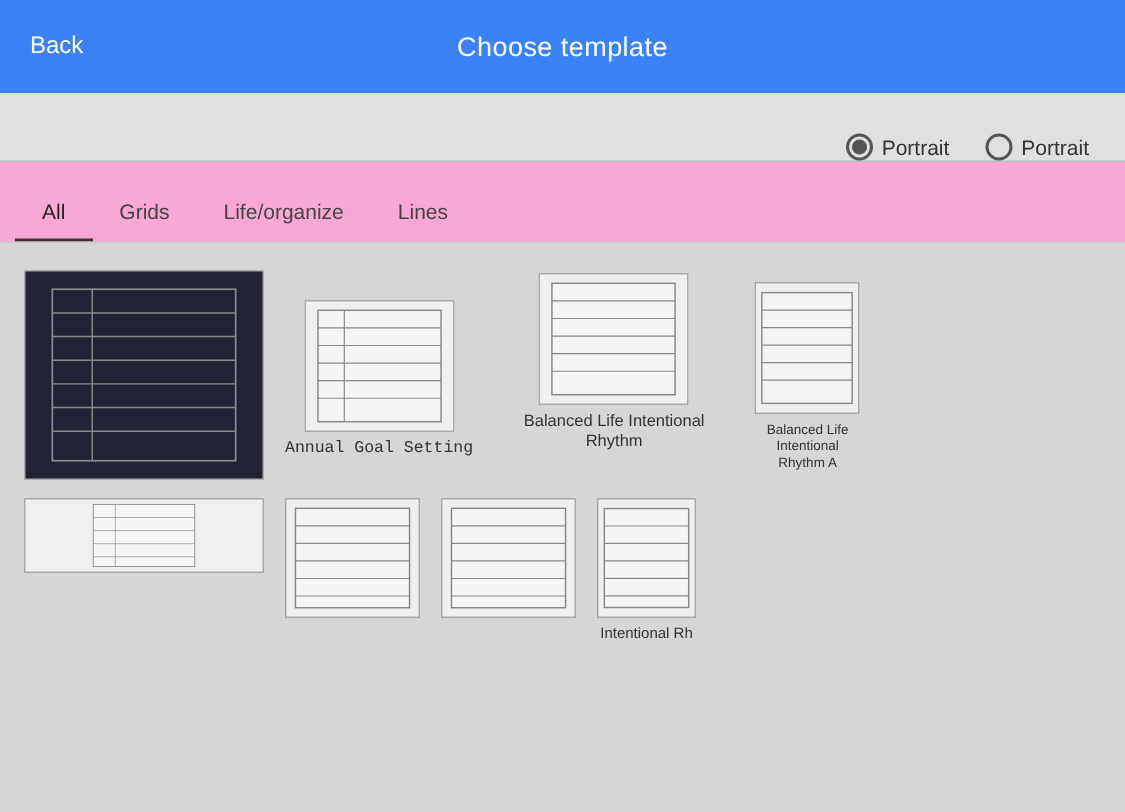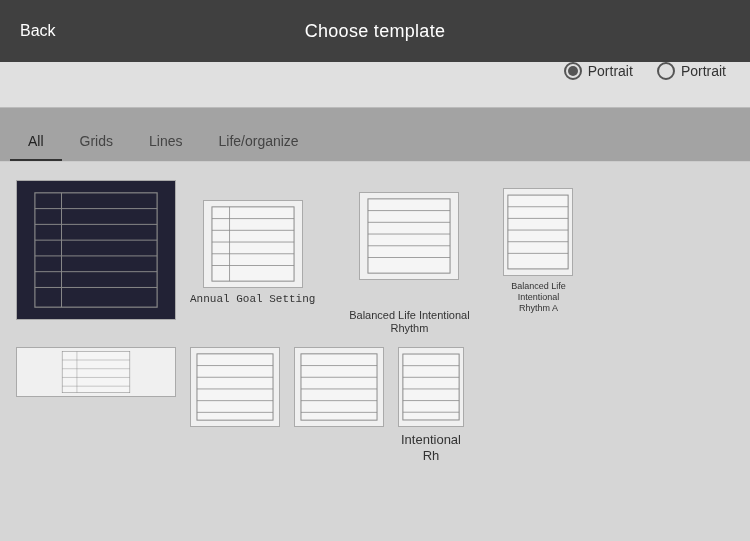--- a/index.html
+++ b/index.html
@@ -7,21 +7,21 @@
       width: 750px;
       height: 541px;
       background: #c8c8c8;
       font-family: -apple-system, 'Helvetica Neue', Arial, sans-serif;
       overflow: hidden;
       position: relative;
     }
 
     
     .header {
-      background: #404040;
+      background: #3b82f6;
       height: 62px;
       display: flex;
       align-items: center;
       justify-content: center;
       position: relative;
       padding: 0 20px;
     }
     .header-title {
       color: #fff;
       font-size: 18px;
@@ -37,21 +37,21 @@
       border: none;
       cursor: pointer;
       font-weight: 400;
     }
 
     
     .orientation-row {
       background: #e0e0e0;
       height: 46px;
       display: flex;
-      align-items: flex-start;
+      align-items: flex-end;
       justify-content: flex-end;
       padding: 0 24px;
       gap: 24px;
       border-bottom: 1px solid #bbb;
     }
     .radio-option {
       display: flex;
       align-items: center;
       gap: 6px;
       font-size: 14px;
@@ -73,21 +73,21 @@
     .radio-circle.selected::after {
       content: '';
       width: 10px;
       height: 10px;
       border-radius: 50%;
       background: #555;
     }
 
     
     .tabs-row {
-      background: #a3a3a3;
+      background: #f9a8d4;
       height: 54px;
       display: flex;
       align-items: flex-end;
       padding: 0 10px;
       border-bottom: 1px solid #ccc;
       overflow: hidden;
     }
     .tab {
       padding: 10px 18px;
       font-size: 14px;
@@ -189,22 +189,22 @@
   </label>
   <label class="radio-option">
     <div class="radio-circle"></div>
     <span>Portrait</span>
   </label>
 </div>
 
 <div class="tabs-row">
   <div class="tab active">All</div>
   <div class="tab">Grids</div>
+  <div class="tab">Life/organize</div>
   <div class="tab">Lines</div>
-  <div class="tab">Life/organize</div>
 </div>
 
 <div class="grid-area">
 
   <div class="template-row">
 
     <div class="template-item">
       <div class="template-thumb thumb-lg thumb-dark">
         <svg class="grid-thumb" viewBox="0 0 160 140" xmlns="http://www.w3.org/2000/svg">
 
@@ -230,21 +230,21 @@
           <line x1="8" y1="18" x2="92" y2="18" stroke="#888" stroke-width="0.8"></line>
           <line x1="8" y1="30" x2="92" y2="30" stroke="#888" stroke-width="0.8"></line>
           <line x1="8" y1="42" x2="92" y2="42" stroke="#888" stroke-width="0.8"></line>
           <line x1="8" y1="54" x2="92" y2="54" stroke="#888" stroke-width="0.8"></line>
           <line x1="8" y1="66" x2="92" y2="66" stroke="#888" stroke-width="0.8"></line>
         </svg>
       </div>
       <span class="template-label">Annual Goal Setting</span>
     </div>
 
-    <div class="template-item" style="margin-top:12px;gap:24px;">
+    <div class="template-item" style="margin-top:2px;">
       <div class="template-thumb thumb-md">
         <svg class="grid-thumb" viewBox="0 0 100 88" xmlns="http://www.w3.org/2000/svg">
           <rect x="8" y="6" width="84" height="76" fill="#f5f5f5" stroke="#888" stroke-width="1"></rect>
           <line x1="8" y1="18" x2="92" y2="18" stroke="#888" stroke-width="0.8"></line>
           <line x1="8" y1="30" x2="92" y2="30" stroke="#888" stroke-width="0.8"></line>
           <line x1="8" y1="42" x2="92" y2="42" stroke="#888" stroke-width="0.8"></line>
           <line x1="8" y1="54" x2="92" y2="54" stroke="#888" stroke-width="0.8"></line>
           <line x1="8" y1="66" x2="92" y2="66" stroke="#888" stroke-width="0.8"></line>
         </svg>
       </div>
@@ -312,18 +312,18 @@
       <div class="template-thumb" style="width:66px; height:80px; overflow:hidden;">
         <svg class="grid-thumb" viewBox="0 0 66 80" xmlns="http://www.w3.org/2000/svg">
           <rect x="4" y="6" width="58" height="68" fill="#f5f5f5" stroke="#888" stroke-width="1"></rect>
           <line x1="4" y1="18" x2="62" y2="18" stroke="#888" stroke-width="0.8"></line>
           <line x1="4" y1="30" x2="62" y2="30" stroke="#888" stroke-width="0.8"></line>
           <line x1="4" y1="42" x2="62" y2="42" stroke="#888" stroke-width="0.8"></line>
           <line x1="4" y1="54" x2="62" y2="54" stroke="#888" stroke-width="0.8"></line>
           <line x1="4" y1="66" x2="62" y2="66" stroke="#888" stroke-width="0.8"></line>
         </svg>
       </div>
-      <span class="template-label" style="font-size:13px; max-width:66px;">Intentional Rh</span>
+      <span class="template-label" style="font-size:10px; max-width:66px;">Intentional Rh</span>
     </div>
 
   </div>
 
 </div>
 
 </body></html>

